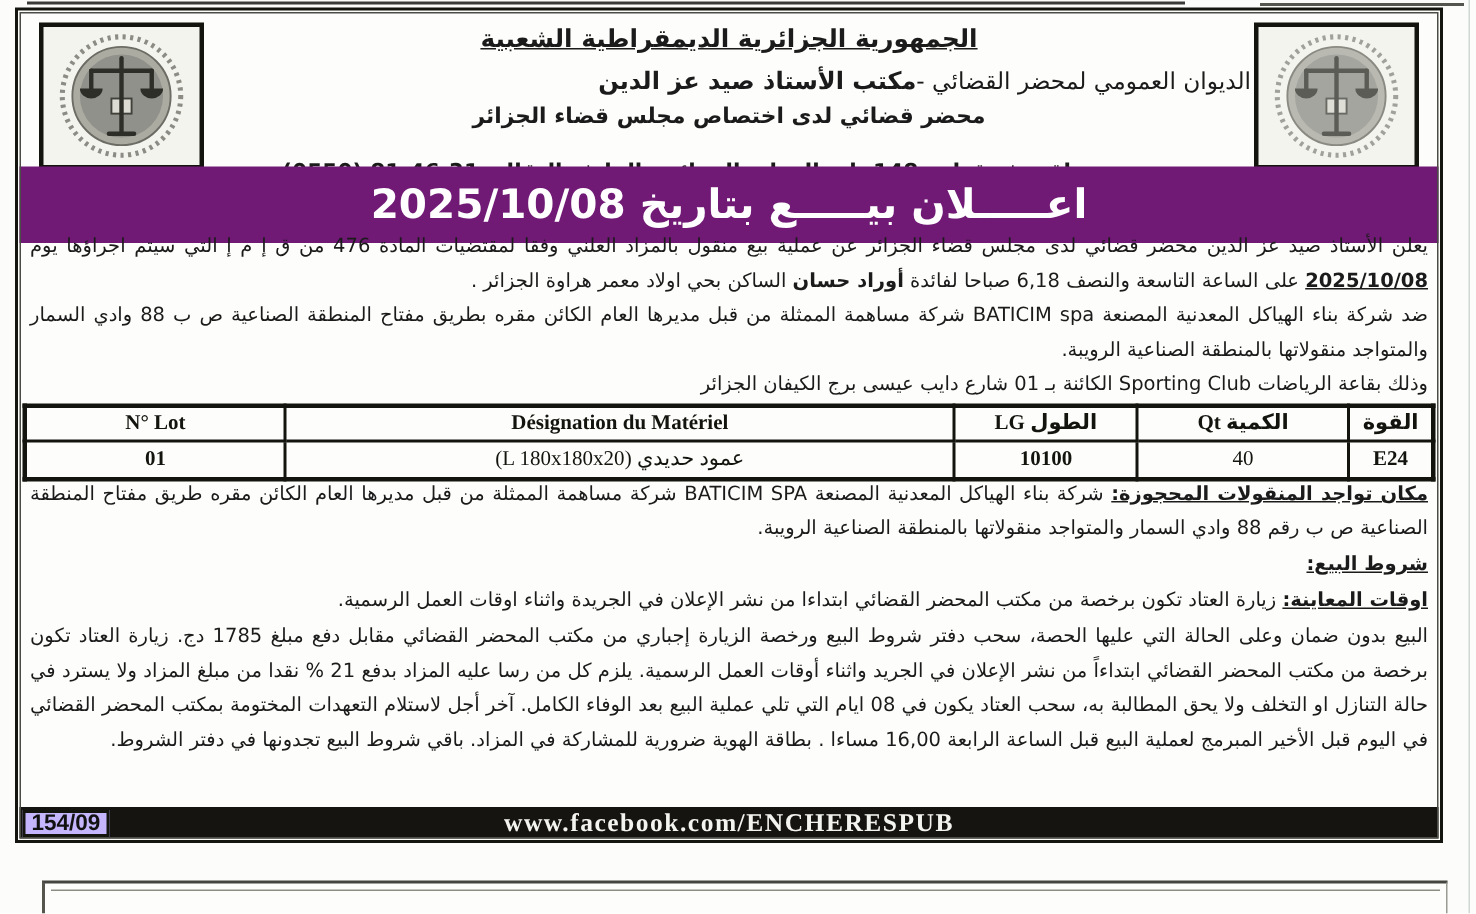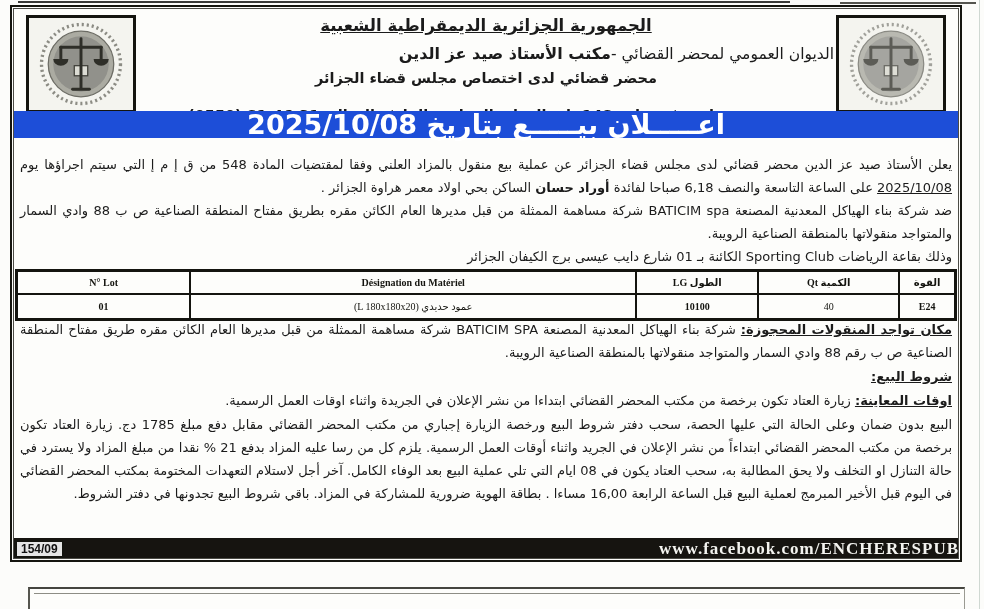--- a/index.html
+++ b/index.html
@@ -33,65 +33,65 @@
     position:absolute;top:5px;left:126px;right:126px;text-align:center;direction:rtl;line-height:1.45;
   }
   .h-line1{font-size:16.5px;font-weight:bold;text-decoration:underline;margin:2px 0 4px;}
   .h-line2{font-size:15.5px;margin:0 0 3px;text-align:right;}
   .h-line2 b{font-size:16px;}
   .h-line3{font-size:14.5px;font-weight:600;margin:0 0 3px;}
   .h-line4{font-size:14.5px;font-weight:bold;margin:16px;}
 
   
   .banner{
-    position:absolute;top:104px;left:1px;right:1px;height:27px;background:#1d4ed8;
+    position:absolute;top:104px;left:1px;right:1px;height:51px;background:#701a75;
     color:#fff;display:flex;align-items:center;justify-content:center;
     direction:rtl;font-size:27px;font-weight:bold;letter-spacing:.5px;
   }
 
   
   .body-text{
     position:absolute;top:146px;left:8px;right:8px;direction:rtl;
     font-size:13px;line-height:23px;text-align:justify;
   }
   .body-text p{margin:0;}
-  .u-bold{font-weight:normal;text-decoration:underline;}
+  .u-bold{font-weight:bold;text-decoration:underline;}
   .b{font-weight:bold;}
 
   
   .table-wrap{position:absolute;top:262px;left:3px;right:3px;}
   table.lots{
     width:100%;border-collapse:collapse;direction:ltr;
     border:3px solid #14140f;background:#fdfdfb;
     font-family:"Liberation Serif","DejaVu Sans",serif;
   }
   table.lots th,table.lots td{
-    border:2px solid #14140f;text-align:center;padding:0 4px;font-size:10px;color:#14140f;
+    border:2px solid #14140f;text-align:center;padding:0 4px;font-size:14px;color:#14140f;
   }
   table.lots th{height:21px;font-weight:bold;}
   table.lots td{height:23px;}
   .col-lot{width:18.5%;} .col-des{width:47.5%;} .col-lg{width:13%;} .col-qt{width:15%;} .col-pw{width:6%;}
   .cell-rtl{direction:rtl;}
 
   
   .sections{
     position:absolute;top:311px;left:8px;right:8px;direction:rtl;
     font-size:13px;line-height:23px;text-align:justify;
   }
   .sections p{margin:0 0 1px;}
   .sec-label{font-weight:bold;text-decoration:underline;}
 
   
   .footer-bar{
     position:absolute;left:1px;right:1px;bottom:1px;height:21px;background:#161410;
-    display:flex;align-items:center;justify-content:flex-end;
+    display:flex;align-items:center;justify-content:center;
   }
   .stamp{
-    position:absolute;left:3px;bottom:2px;background:#e5e5e5;border:2px solid #14140f;
-    font-family:"Liberation Sans",sans-serif;font-weight:bold;font-size:12px;line-height:14px;
+    position:absolute;left:3px;bottom:2px;background:#c4b5fd;border:2px solid #14140f;
+    font-family:"Liberation Sans",sans-serif;font-weight:bold;font-size:15px;line-height:14px;
     padding:0 4px;color:#111;
   }
   .fb-url{
     color:#f3f3ef;font-family:"Liberation Serif","DejaVu Serif",serif;
     font-weight:bold;font-size:17px;letter-spacing:1px;
   }
 
   
   .next-page{
     position:absolute;left:28px;top:587px;width:934px;height:22px;
@@ -155,21 +155,21 @@
         <div class="h-line3">محضر قضائي لدى اختصاص مجلس قضاء الجزائر</div>
         <div class="h-line4">حي بوسحاقي ف قطعة 148 باب الزوار -الجزائر - الهاتف النقال: 31-46-81 (0550)</div>
       </div>
     </div>
 
     <div class="banner">
       <span>اعـــــلان بيـــــع بتاريخ 2025/10/08</span>
     </div>
 
     <div class="body-text">
-      <p><span>يعلن الأستاذ صيد عز الدين محضر قضائي لدى مجلس قضاء الجزائر عن عملية بيع منقول بالمزاد العلني وفقا لمقتضيات المادة 548 من ق إ م إ التي سيتم اجراؤها يوم </span><span class="u-bold">2025/10/08</span><span> على الساعة التاسعة والنصف 6,18 صباحا لفائدة </span><span class="b">أوراد حسان</span><span> الساكن بحي اولاد معمر هراوة الجزائر .</span></p>
+      <p><span>يعلن الأستاذ صيد عز الدين محضر قضائي لدى مجلس قضاء الجزائر عن عملية بيع منقول بالمزاد العلني وفقا لمقتضيات المادة 476 من ق إ م إ التي سيتم اجراؤها يوم </span><span class="u-bold">2025/10/08</span><span> على الساعة التاسعة والنصف 6,18 صباحا لفائدة </span><span class="b">أوراد حسان</span><span> الساكن بحي اولاد معمر هراوة الجزائر .</span></p>
       <p>ضد شركة بناء الهياكل المعدنية المصنعة BATICIM spa شركة مساهمة الممثلة من قبل مديرها العام الكائن مقره بطريق مفتاح المنطقة الصناعية ص ب 88 وادي السمار والمتواجد منقولاتها بالمنطقة الصناعية الرويبة.</p>
       <p>وذلك بقاعة الرياضات Sporting Club الكائنة بـ 01 شارع دايب عيسى برج الكيفان الجزائر</p>
     </div>
 
     <div class="table-wrap">
       <table class="lots">
         <thead>
           <tr>
             <th class="col-lot">N° Lot</th>
             <th class="col-des">Désignation du Matériel</th>

